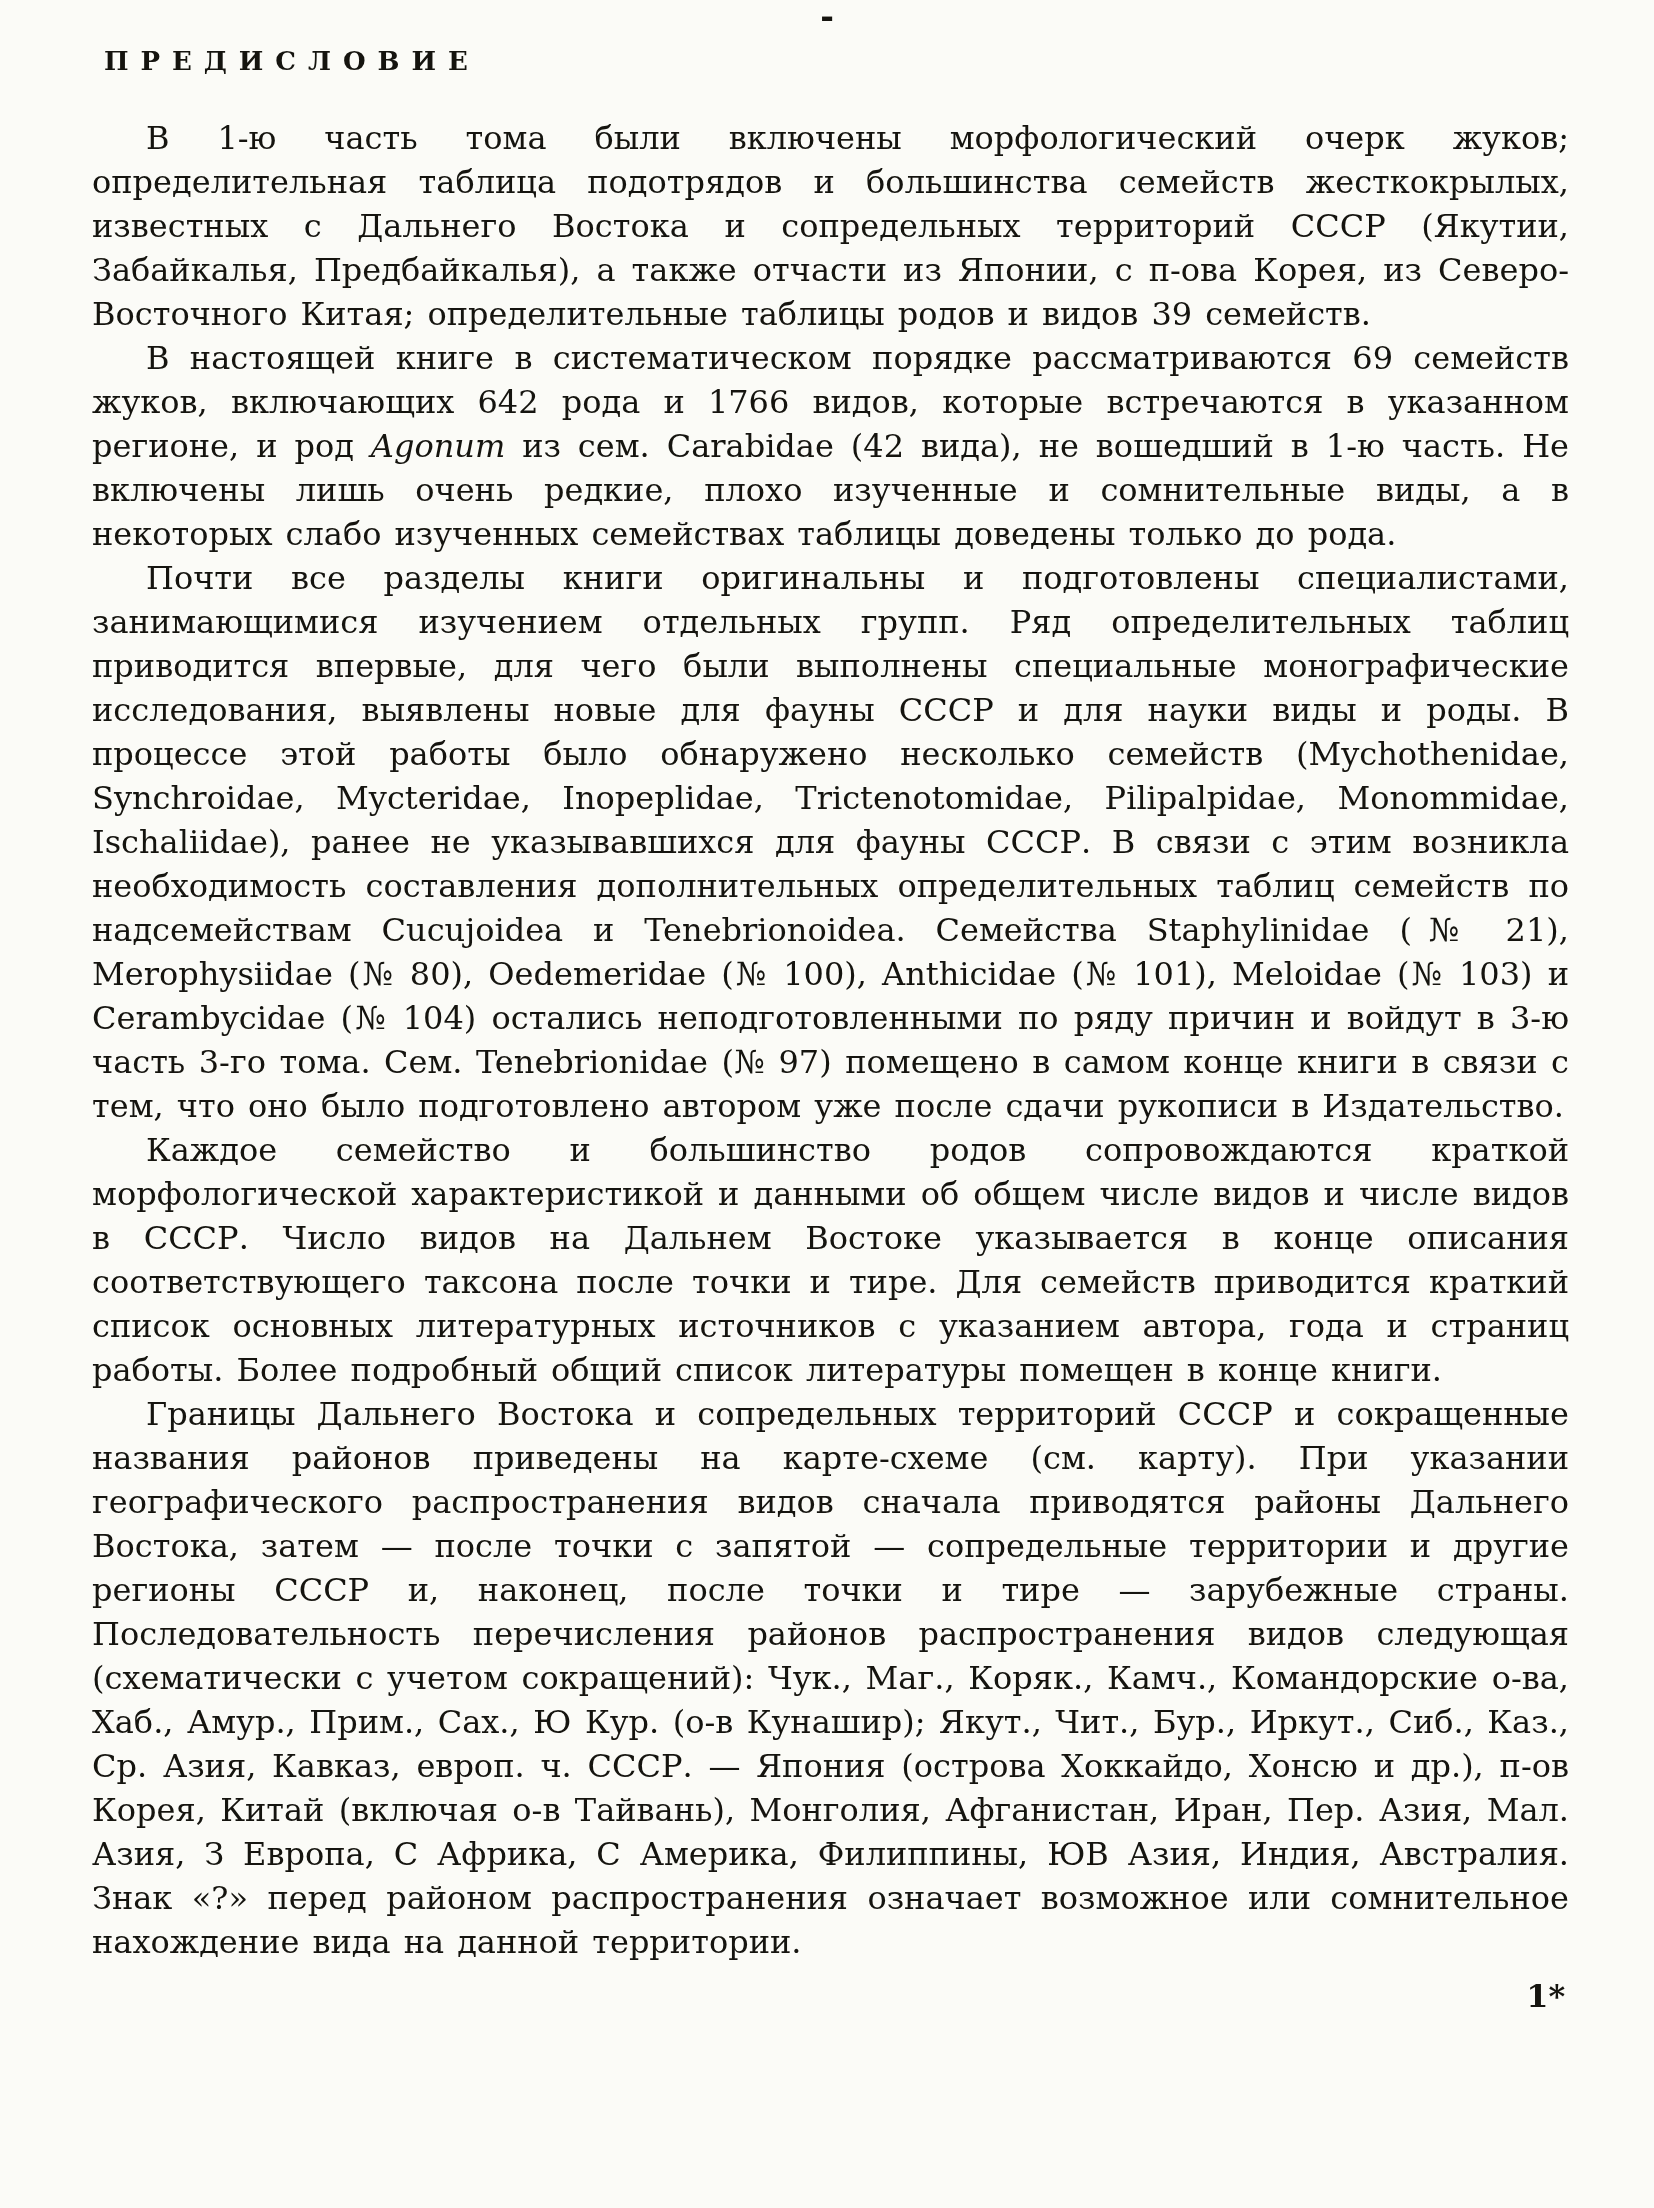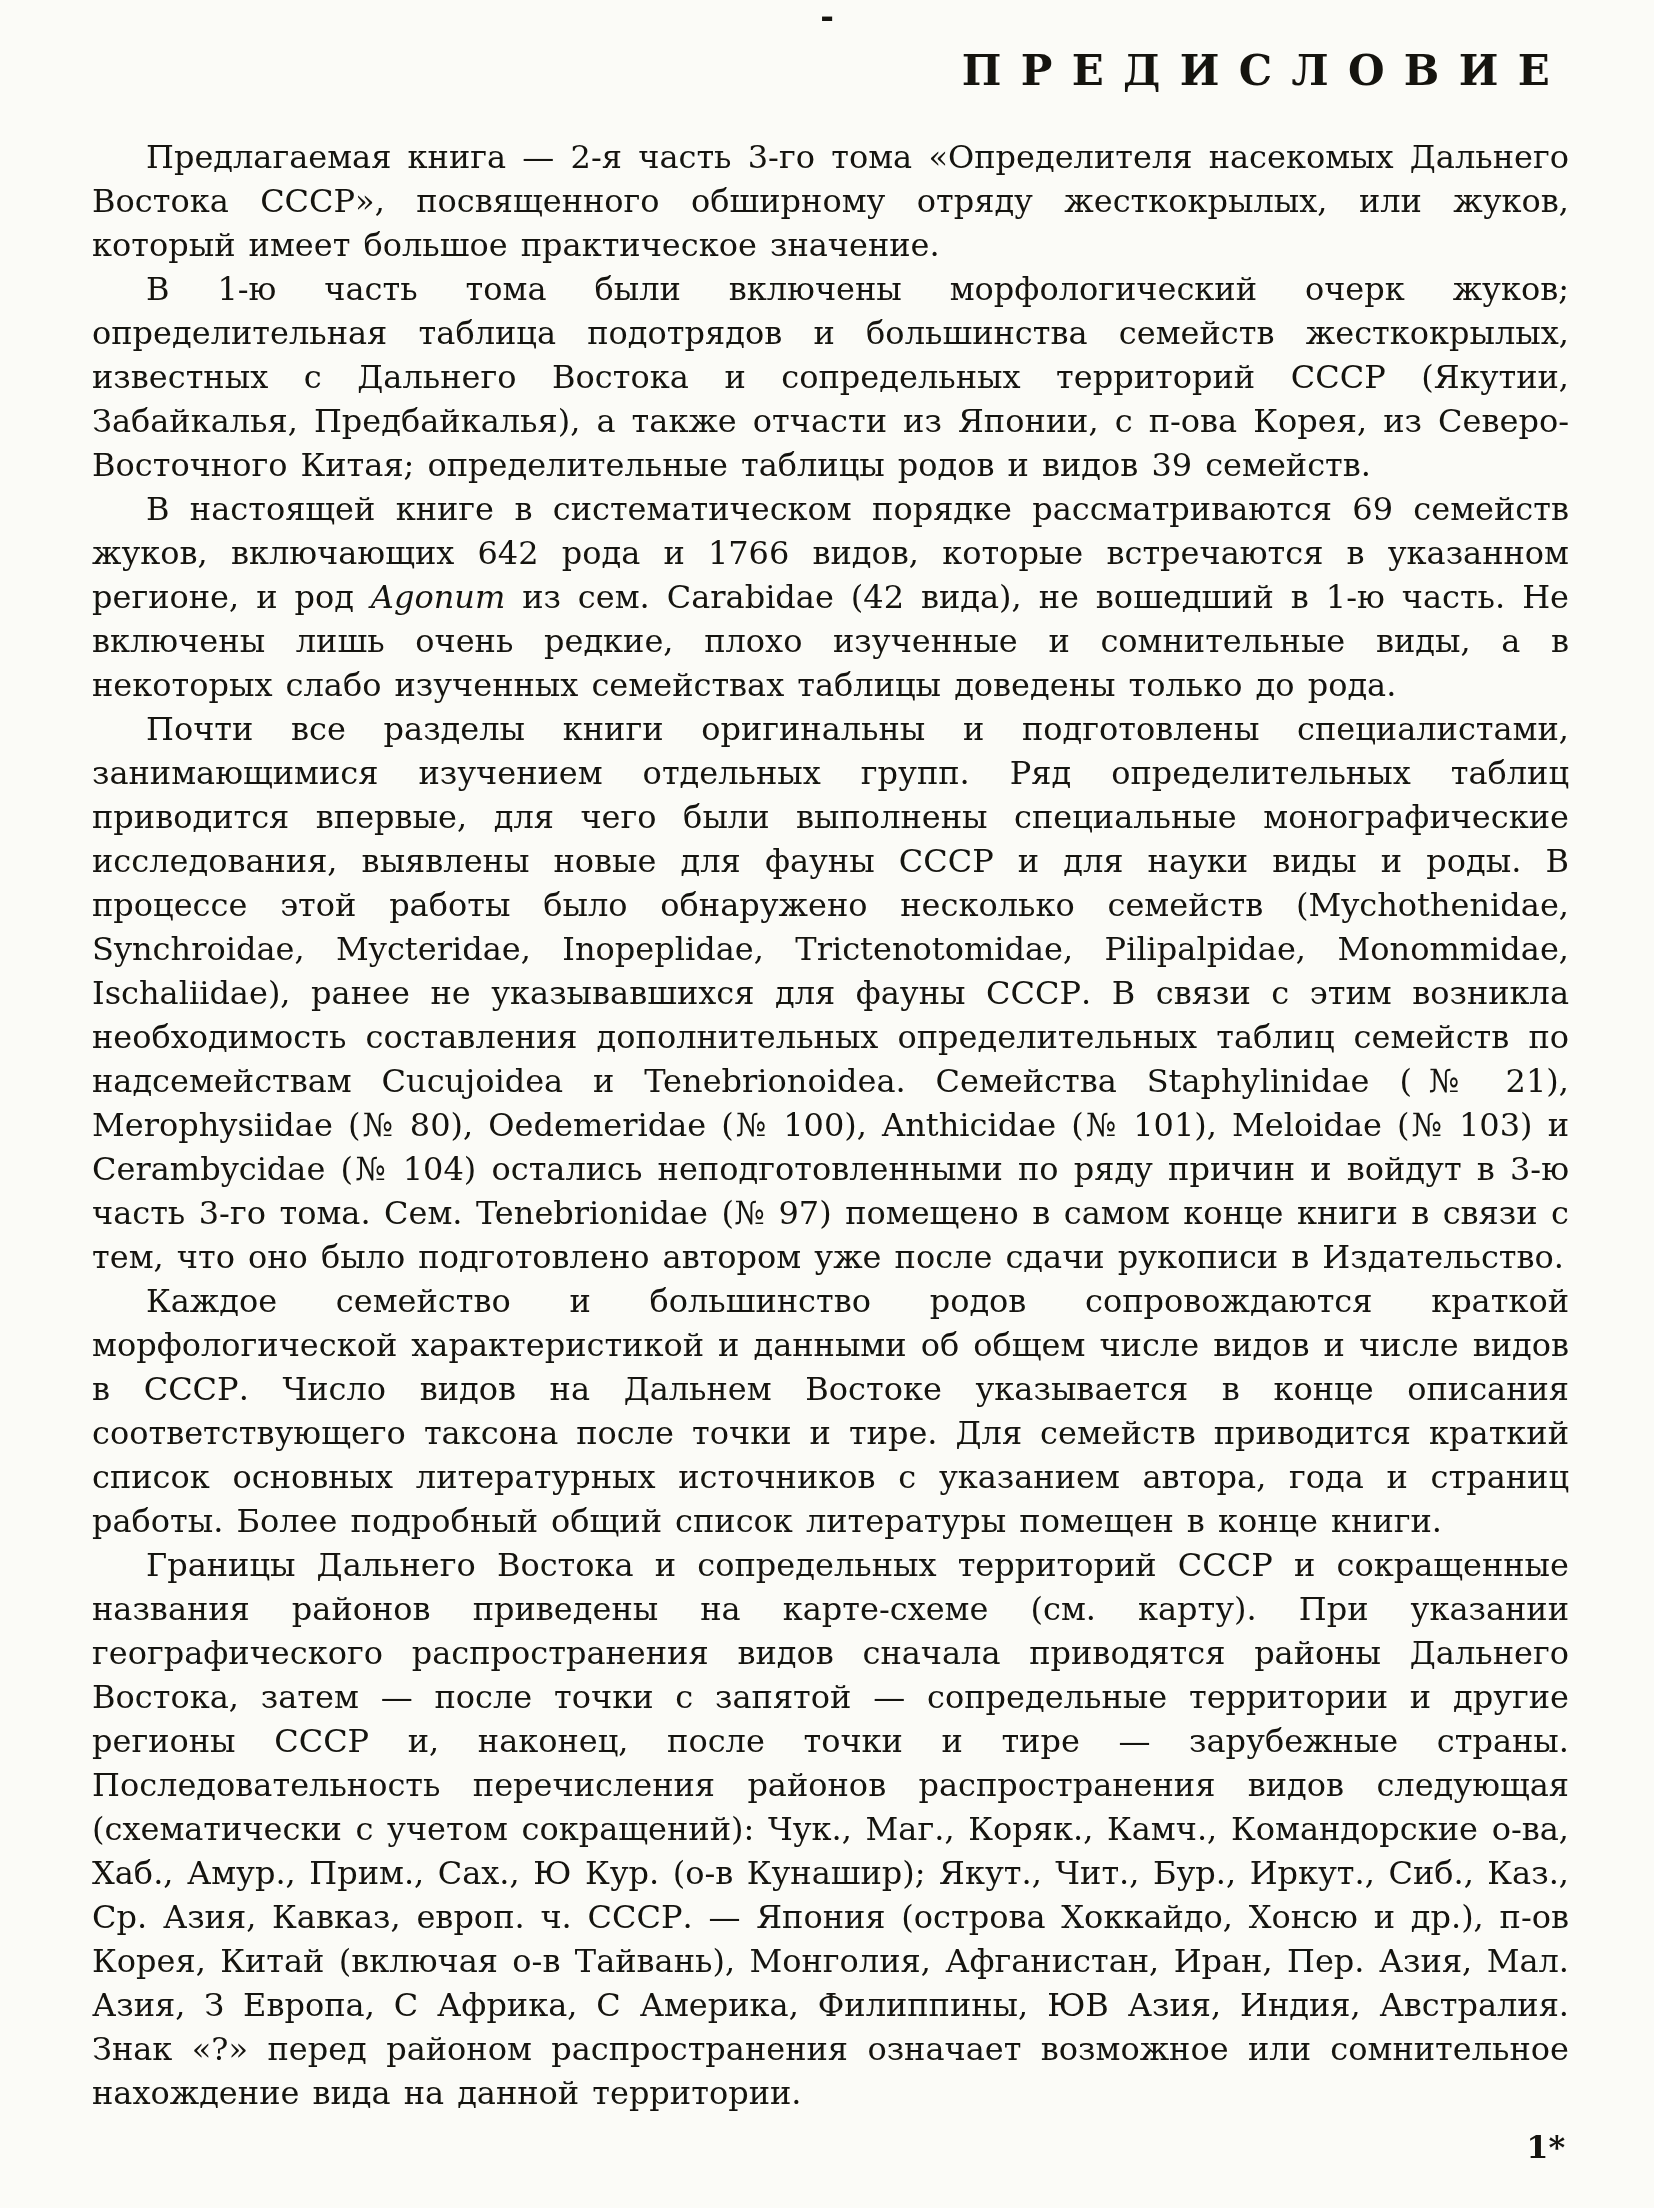--- a/index.html
+++ b/index.html
@@ -22,22 +22,22 @@
     position: absolute;
     top: 0px;
     left: 50%;
     transform: translateX(-50%);
     font-size: 33px;
     font-weight: bold;
     line-height: 1;
   }
   h1.title {
     margin: 21px 0 40px 0;
-    text-align: right;
-    font-size: 42px;
+    text-align: left;
+    font-size: 26px;
     font-weight: 700;
     letter-spacing: 0.46em;
     text-indent: 0.46em; 
   }
   .body-text p {
     margin: 0;
     font-size: 32px;
     line-height: 44px;
     text-align: justify;
     text-indent: 54px;
@@ -57,21 +57,20 @@
 <body>
 
 <div class="page">
 
   <div class="scan-dash">-</div>
 
   <h1 class="title">ПРЕДИСЛОВИЕ</h1>
 
   <div class="body-text">
 
-    <p>Предлагаемая книга — 2-я часть 3-го тома «Определителя насекомых Дальнего Востока СССР», посвященного обширному отряду жесткокрылых, или жуков, который имеет большое практическое значение.</p>
 
     <p>В 1-ю часть тома были включены морфологический очерк жуков; определительная таблица подотрядов и большинства семейств жесткокрылых, известных с Дальнего Востока и сопредельных территорий СССР (Якутии, Забайкалья, Предбайкалья), а также отчасти из Японии, с п-ова Корея, из Северо-Восточного Китая; определительные таблицы родов и видов 39 семейств.</p>
 
     <p><span>В настоящей книге в систематическом порядке рассматриваются 69 семейств жуков, включающих 642 рода и 1766 видов, которые встречаются в указанном регионе, и род </span><i>Agonum</i><span> из сем. Carabidae (42 вида), не вошедший в 1-ю часть. Не включены лишь очень редкие, плохо изученные и сомнительные виды, а в некоторых слабо изученных семействах таблицы доведены только до рода.</span></p>
 
     <p>Почти все разделы книги оригинальны и подготовлены специалистами, занимающимися изучением отдельных групп. Ряд определительных таблиц приводится впервые, для чего были выполнены специальные монографические исследования, выявлены новые для фауны СССР и для науки виды и роды. В процессе этой работы было обнаружено несколько семейств (Mychothenidae, Synchroidae, Mycteridae, Inopeplidae, Trictenotomidae, Pilipalpidae, Monommidae, Ischaliidae), ранее не указывавшихся для фауны СССР. В связи с этим возникла необходимость составления дополнительных определительных таблиц семейств по надсемействам Cucujoidea и Tenebrionoidea. Семейства Staphylinidae (№ 21), Merophysiidae (№ 80), Oedemeridae (№ 100), Anthicidae (№ 101), Meloidae (№ 103) и Cerambycidae (№ 104) остались неподготовленными по ряду причин и войдут в 3-ю часть 3-го тома. Сем. Tenebrionidae (№ 97) помещено в самом конце книги в связи с тем, что оно было подготовлено автором уже после сдачи рукописи в Издательство.</p>
 
     <p>Каждое семейство и большинство родов сопровождаются краткой морфологической характеристикой и данными об общем числе видов и числе видов в СССР. Число видов на Дальнем Востоке указывается в конце описания соответствующего таксона после точки и тире. Для семейств приводится краткий список основных литературных источников с указанием автора, года и страниц работы. Более подробный общий список литературы помещен в конце книги.</p>
 
     <p>Границы Дальнего Востока и сопредельных территорий СССР и сокращенные названия районов приведены на карте-схеме (см. карту). При указании географического распространения видов сначала приводятся районы Дальнего Востока, затем — после точки с запятой — сопредельные территории и другие регионы СССР и, наконец, после точки и тире — зарубежные страны. Последовательность перечисления районов распространения видов следующая (схематически с учетом сокращений): Чук., Маг., Коряк., Камч., Командорские о-ва, Хаб., Амур., Прим., Сах., Ю Кур. (о-в Кунашир); Якут., Чит., Бур., Иркут., Сиб., Каз., Ср. Азия, Кавказ, европ. ч. СССР. — Япония (острова Хоккайдо, Хонсю и др.), п-ов Корея, Китай (включая о-в Тайвань), Монголия, Афганистан, Иран, Пер. Азия, Мал. Азия, З Европа, С Африка, С Америка, Филиппины, ЮВ Азия, Индия, Австралия. Знак «?» перед районом распространения означает возможное или сомнительное нахождение вида на данной территории.</p>

